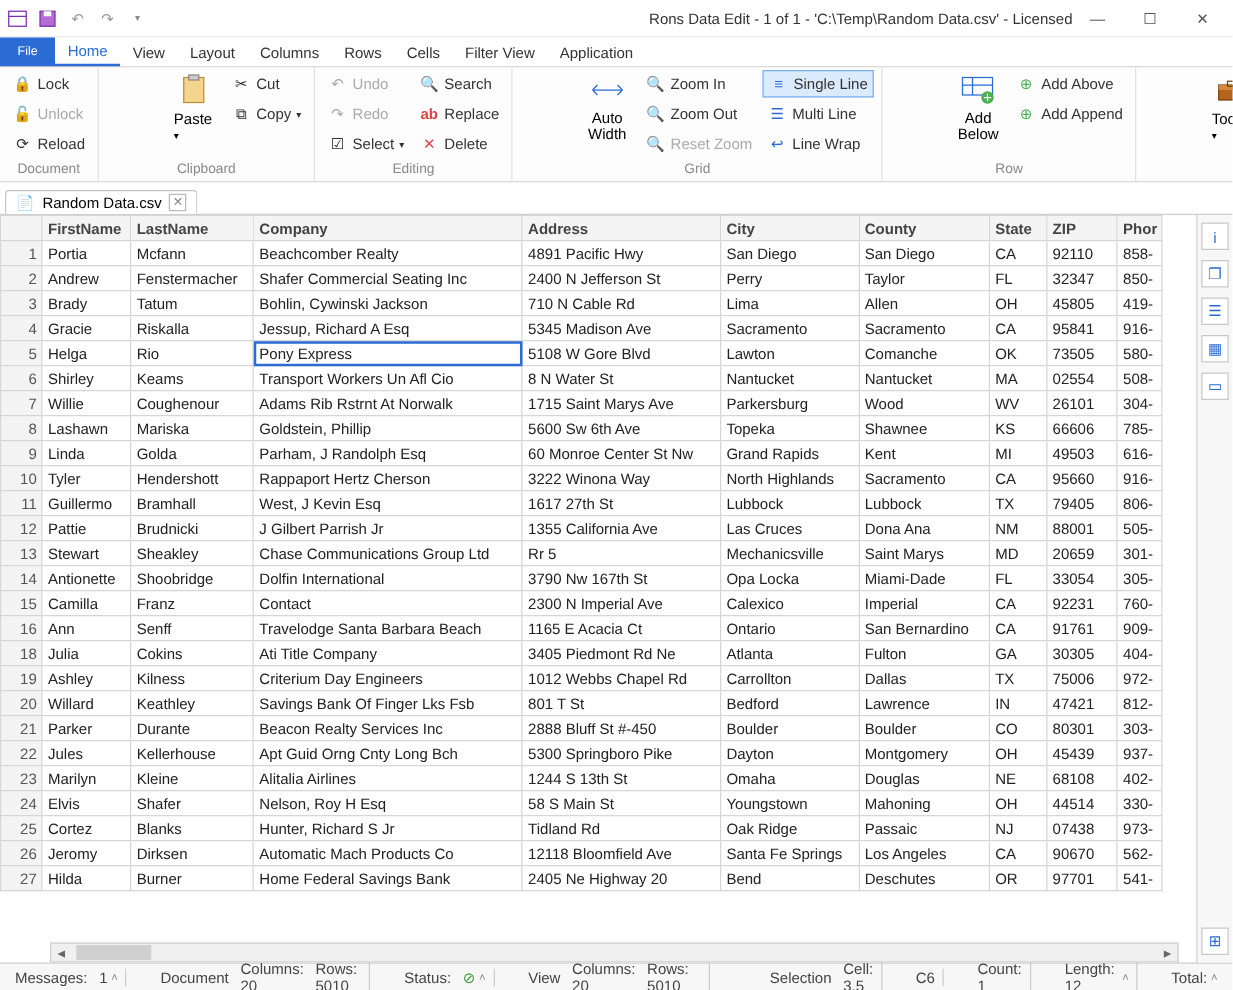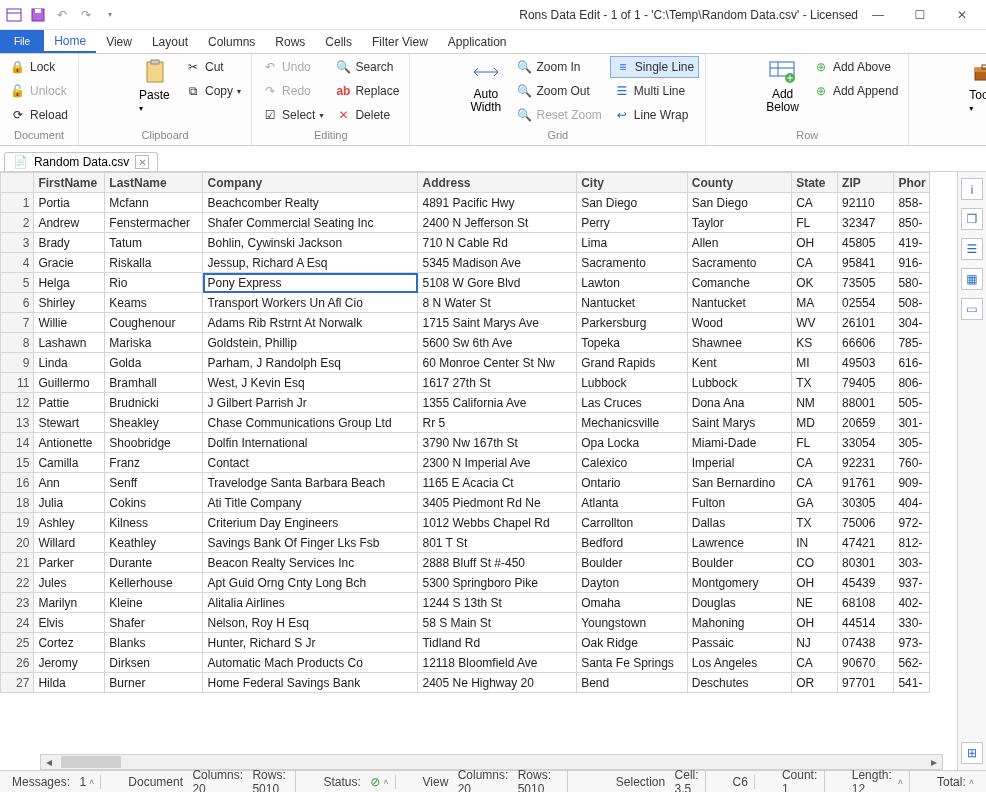--- a/index.html
+++ b/index.html
@@ -432,20 +432,32 @@
               <td>Golda</td>
               <td>Parham, J Randolph Esq</td>
               <td>60 Monroe Center St Nw</td>
               <td>Grand Rapids</td>
               <td>Kent</td>
               <td>MI</td>
               <td>49503</td>
               <td>616-</td>
             </tr>
             <tr>
+              <td class="rownum">10</td>
+              <td>Tyler</td>
+              <td>Hendershott</td>
+              <td>Rappaport Hertz Cherson</td>
+              <td>3222 Winona Way</td>
+              <td>North Highlands</td>
+              <td>Sacramento</td>
+              <td>CA</td>
+              <td>95660</td>
+              <td>916-</td>
+            </tr>
+            <tr>
               <td class="rownum">11</td>
               <td>Guillermo</td>
               <td>Bramhall</td>
               <td>West, J Kevin Esq</td>
               <td>1617 27th St</td>
               <td>Lubbock</td>
               <td>Lubbock</td>
               <td>TX</td>
               <td>79405</td>
               <td>806-</td>

